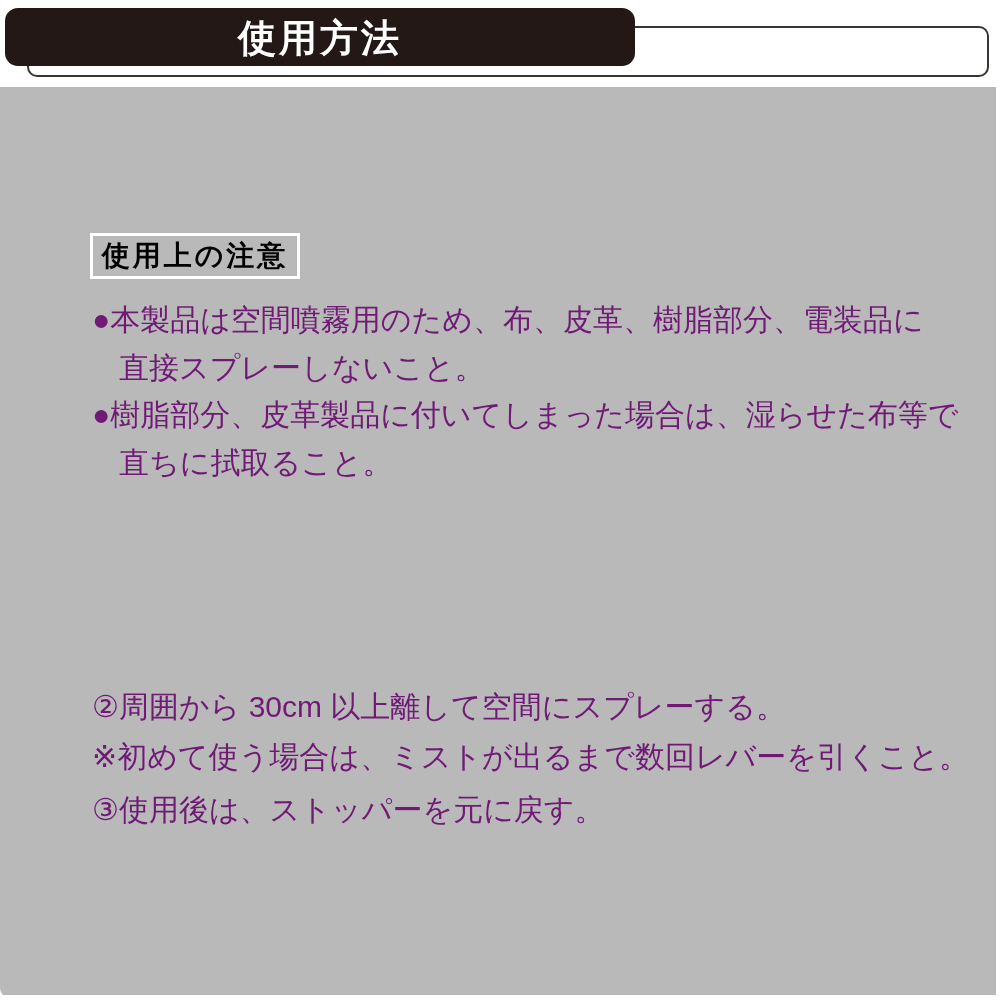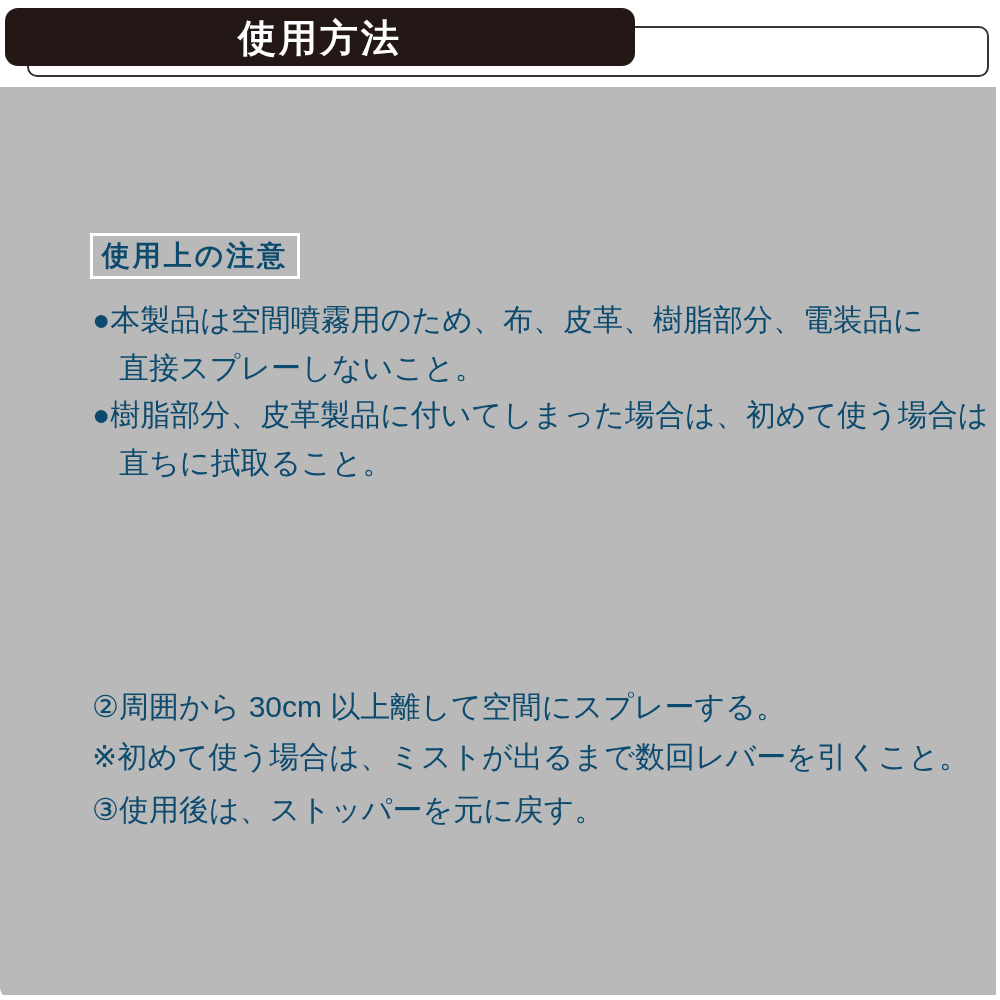--- a/index.html
+++ b/index.html
@@ -56,21 +56,21 @@
     top: 87px;
     width: 996px;
     height: 908px;
     background: #b9b9ba;
   }
 
   
   .box-heading {
     position: absolute;
     border: 3px solid #ffffff;
-    color: #0c4a6e;
+    color: #000000;
     display: flex;
     align-items: center;
     justify-content: center;
     font-size: 28px;
     font-weight: 600;
     line-height: 1;
     box-sizing: border-box;
   }
   .box-caution {
     left: 90px;
@@ -84,21 +84,21 @@
     top: 474px;   
     width: 168px;
     height: 47px;
     letter-spacing: 1px;
   }
 
   
   .textblock {
     position: absolute;
     left: 92px;
-    color: #0c4a6e;
+    color: #701a75;
     font-size: 30px;
     font-weight: 500;
     line-height: 48px;
     white-space: nowrap;
   }
   .textblock .indent { margin-left: 27px; }
 
   .bullet-1 { top: 209px; }  
   .bullet-2 { top: 304px; }  
 
@@ -122,21 +122,21 @@
   <div class="panel">
 
     <div class="box-heading box-caution">使用上の注意</div>
 
     <div class="textblock bullet-1">
       <div class="line"><span class="marker">●</span><span>本製品は空間噴霧用のため、布、皮革、樹脂部分、電装品に</span></div>
       <div class="line indent">直接スプレーしないこと。</div>
     </div>
 
     <div class="textblock bullet-2">
-      <div class="line"><span class="marker">●</span><span>樹脂部分、皮革製品に付いてしまった場合は、初めて使う場合は</span></div>
+      <div class="line"><span class="marker">●</span><span>樹脂部分、皮革製品に付いてしまった場合は、湿らせた布等で</span></div>
       <div class="line indent">直ちに拭取ること。</div>
     </div>
 
 
 
     <div class="textblock step-2"><span class="marker">②</span><span>周囲から 30cm 以上離して空間にスプレーする。</span></div>
 
     <div class="textblock step-3"><span class="marker">※</span><span>初めて使う場合は、ミストが出るまで数回レバーを引くこと。</span></div>
 
     <div class="textblock step-4"><span class="marker">③</span><span>使用後は、ストッパーを元に戻す。</span></div>

